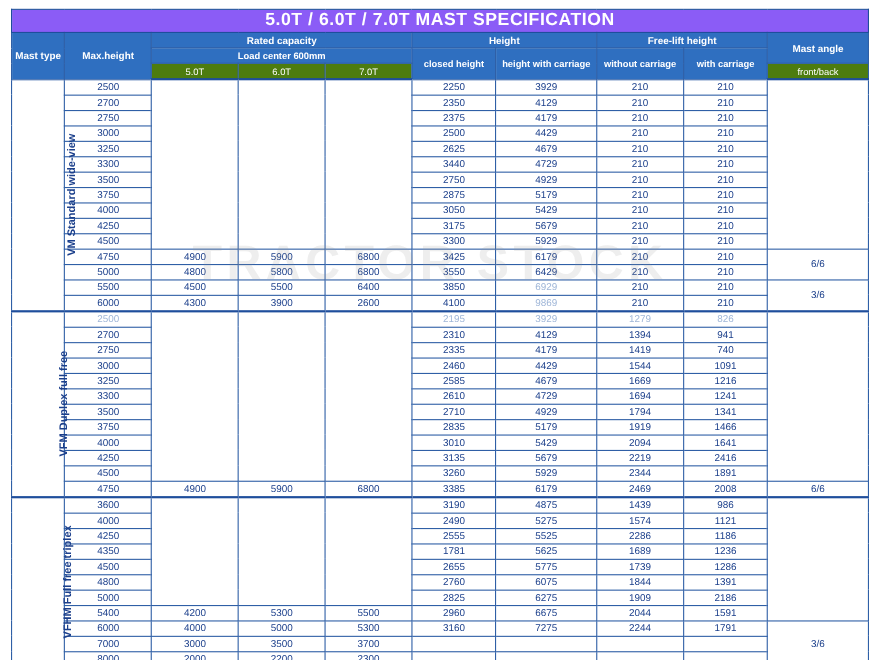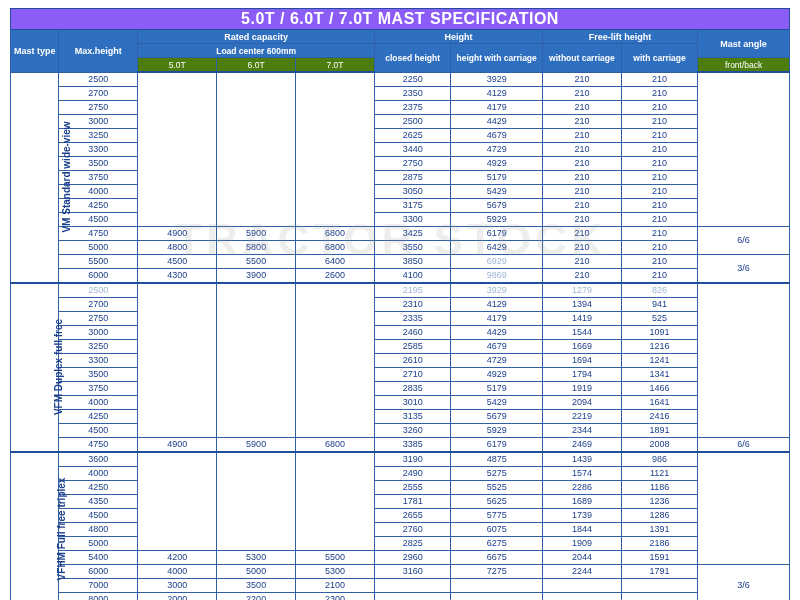--- a/index.html
+++ b/index.html
@@ -247,21 +247,21 @@
           <td>2310</td>
           <td>4129</td>
           <td>1394</td>
           <td>941</td>
         </tr>
         <tr>
           <td>2750</td>
           <td>2335</td>
           <td>4179</td>
           <td>1419</td>
-          <td>525</td>
+          <td>740</td>
         </tr>
         <tr>
           <td>3000</td>
           <td>2460</td>
           <td>4429</td>
           <td>1544</td>
           <td>1091</td>
         </tr>
         <tr>
           <td>3250</td>
@@ -395,21 +395,21 @@
           <td>3160</td>
           <td>7275</td>
           <td>2244</td>
           <td>1791</td>
           <td rowspan="3">3/6</td>
         </tr>
         <tr>
           <td>7000</td>
           <td>3000</td>
           <td>3500</td>
-          <td>2100</td>
+          <td>3700</td>
           <td class="empty"></td>
           <td class="empty"></td>
           <td class="empty"></td>
           <td class="empty"></td>
         </tr>
         <tr>
           <td>8000</td>
           <td>2000</td>
           <td>2200</td>
           <td>2300</td>

